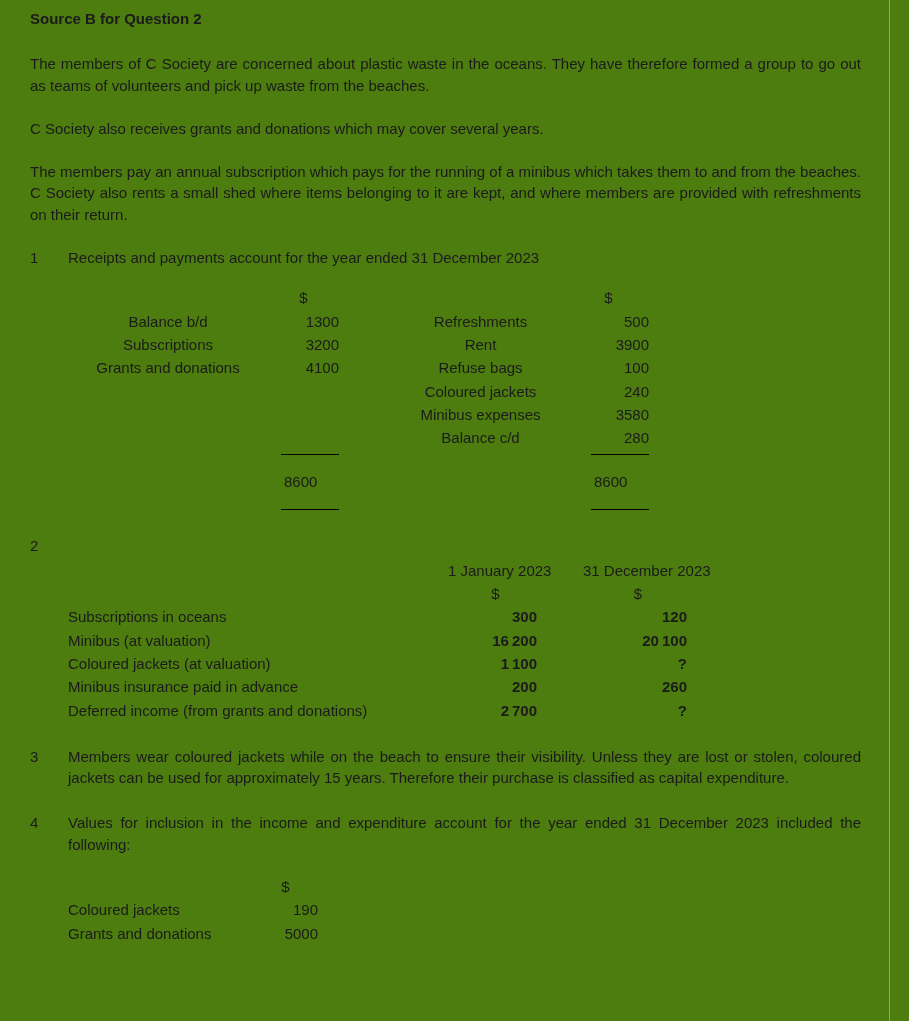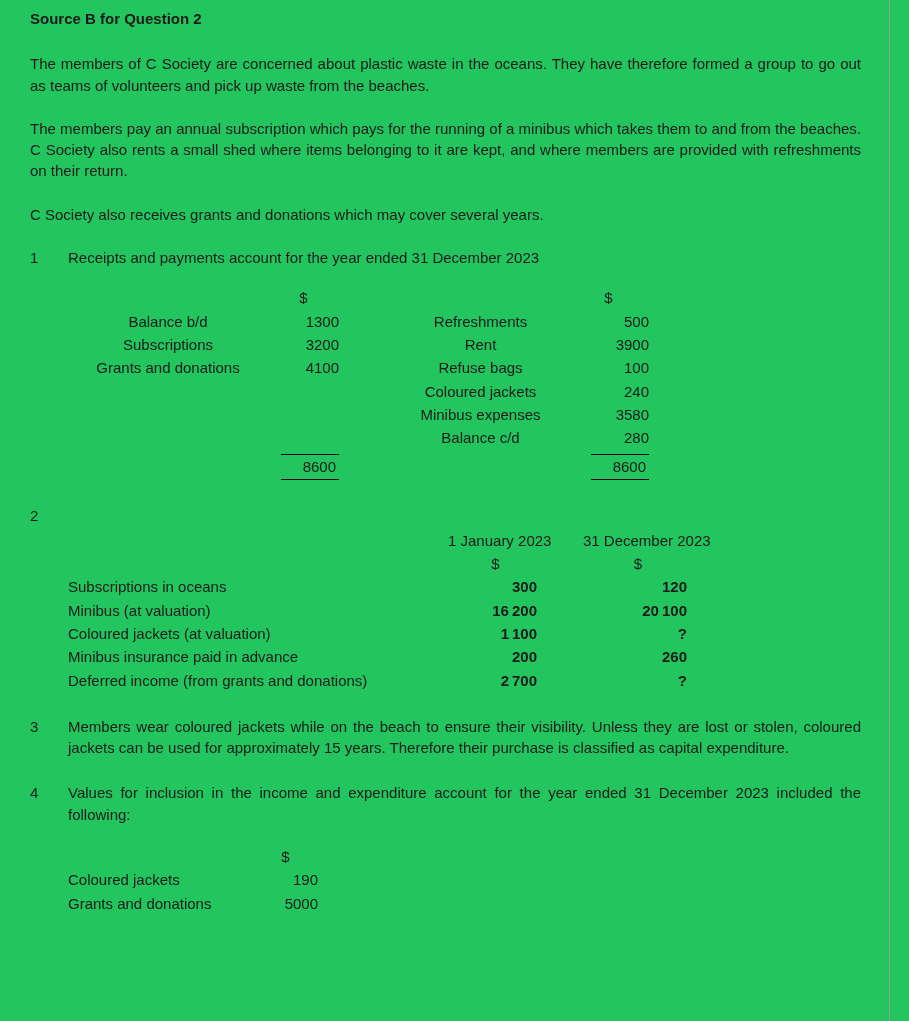--- a/index.html
+++ b/index.html
@@ -2,21 +2,21 @@
 <html><head>
 <meta charset="utf-8">
 <style>
   html, body { margin: 0; padding: 0; background: #ffffff; }
   .page {
     width: 909px;
     height: 1021px;
     box-sizing: border-box;
     position: relative;
     overflow: hidden;
-    background: #22c55e;
+    background: #4d7c0f;
     padding: 8px 48px 20px 30px;
     font-family: "Liberation Sans", sans-serif;
     font-size: 15px;
     line-height: 1.42;
     color: #1b1b1b;
   }
   .page-edge {
     position: absolute;
     top: 0;
     right: 19px;
@@ -52,24 +52,24 @@
     grid-template-columns: 200px 85px 40px 175px 95px;
     margin-top: 18px;
     text-align: left;
   }
   .rp-grid .cell { padding: 1px 0; min-height: 21px; text-align: center; }
   .rp-grid .amt { text-align: right; padding-right: 14px; }
   .rp-grid .dollar { text-align: center; padding-right: 14px; }
   .total-box {
     display: inline-block;
     min-width: 52px;
-    text-align: right;
+    text-align: left;
     border-top: 1px solid #000;
     border-bottom: 1px solid #000;
-    padding: 1px 3px;
+    padding: 16px 3px;
     margin-top: 4px;
   }
 
   
   .al-grid {
     display: grid;
     grid-template-columns: 380px 95px 40px 110px;
     margin-top: 24px;
     text-align: left;
   }
@@ -91,22 +91,22 @@
 </style>
 </head>
 <body>
 
 <div class="page">
   <div class="page-edge"></div>
 
   <p class="doc-title">Source B for Question 2</p>
 
   <p class="para">The members of C Society are concerned about plastic waste in the oceans. They have therefore formed a group to go out as teams of volunteers and pick up waste from the beaches.</p>
+  <p class="para">C Society also receives grants and donations which may cover several years.</p>
   <p class="para">The members pay an annual subscription which pays for the running of a minibus which takes them to and from the beaches. C Society also rents a small shed where items belonging to it are kept, and where members are provided with refreshments on their return.</p>
-  <p class="para">C Society also receives grants and donations which may cover several years.</p>
 
   <div class="item">
     <div class="item-num">1</div>
     <div class="item-body">
       <div class="item-heading">Receipts and payments account for the year ended 31 December 2023</div>
 
       <div class="rp-grid">
 
         <span class="cell"></span>
         <span class="cell dollar">$</span>

